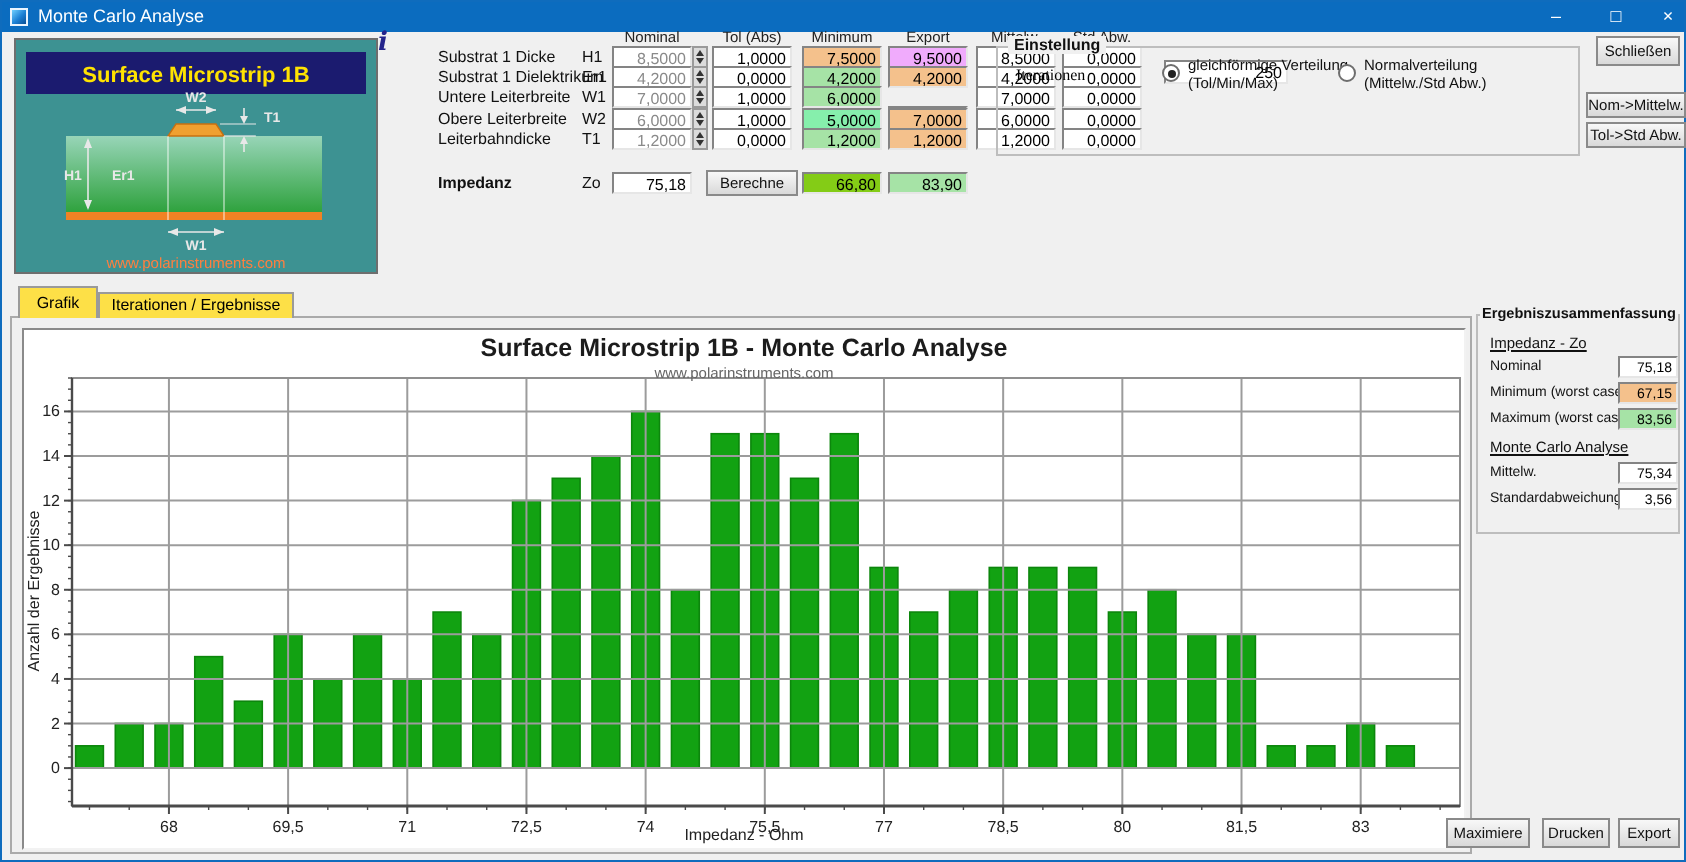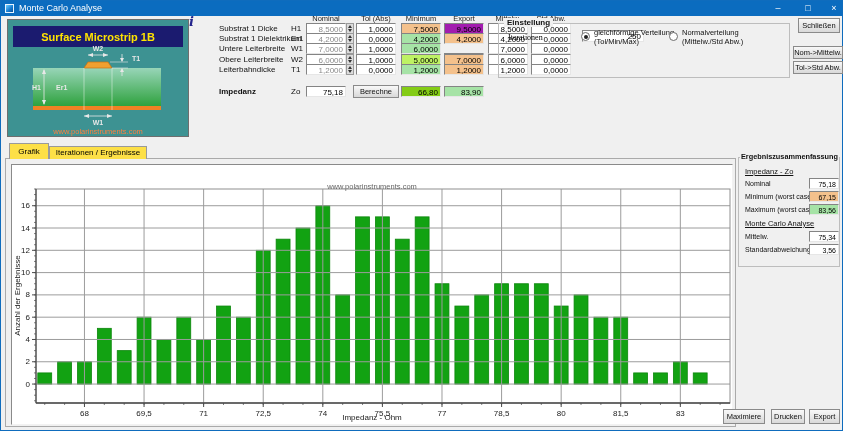--- a/index.html
+++ b/index.html
@@ -124,21 +124,21 @@
   <div class="hdr c-max">Export</div>
   <div class="hdr c-mit">Mittelw.</div>
   <div class="hdr c-std">Std Abw.</div>
 
   <div class="plabel r0">Substrat 1 Dicke</div>
   <div class="psym r0">H1</div>
   <div class="field fld c-nom r0 graytext">8,5000</div>
   <div class="spin r0"></div>
   <div class="field fld c-tol r0">1,0000</div>
   <div class="field fld c-min r0" style="background-color: rgb(244, 193, 140);">7,5000</div>
-  <div class="field fld c-max r0" style="background-color: #a21caf;">9,5000</div>
+  <div class="field fld c-max r0" style="background-color: #f0abfc;">9,5000</div>
   <div class="field fld c-mit r0">8,5000</div>
   <div class="field fld c-std r0">0,0000</div>
 
   <div class="plabel r1">Substrat 1 Dielektrikum</div>
   <div class="psym r1">Er1</div>
   <div class="field fld c-nom r1 graytext">4,2000</div>
   <div class="spin r1"></div>
   <div class="field fld c-tol r1">0,0000</div>
   <div class="field fld c-min r1" style="background-color: rgb(166, 227, 166);">4,2000</div>
   <div class="field fld c-max r1" style="background-color: rgb(244, 193, 140);">4,2000</div>
@@ -153,21 +153,21 @@
   <div class="field fld c-min r2" style="background-color: rgb(166, 227, 166);">6,0000</div>
   <div class="field fld c-max r2" style="background-color: #737373; margin-top: 10px;">8,0000</div>
   <div class="field fld c-mit r2">7,0000</div>
   <div class="field fld c-std r2">0,0000</div>
 
   <div class="plabel r3">Obere Leiterbreite</div>
   <div class="psym r3">W2</div>
   <div class="field fld c-nom r3 graytext">6,0000</div>
   <div class="spin r3"></div>
   <div class="field fld c-tol r3">1,0000</div>
-  <div class="field fld c-min r3" style="background-color: #bef264;">5,0000</div>
+  <div class="field fld c-min r3" style="background-color: #86efac;">5,0000</div>
   <div class="field fld c-max r3" style="background-color: rgb(244, 193, 140);">7,0000</div>
   <div class="field fld c-mit r3">6,0000</div>
   <div class="field fld c-std r3">0,0000</div>
 
   <div class="plabel r4">Leiterbahndicke</div>
   <div class="psym r4">T1</div>
   <div class="field fld c-nom r4 graytext">1,2000</div>
   <div class="spin r4"></div>
   <div class="field fld c-tol r4">0,0000</div>
   <div class="field fld c-min r4" style="background-color: rgb(166, 227, 166);">1,2000</div>
@@ -370,20 +370,21 @@
         <line x1="22" y1="68.58333333333334" x2="24" y2="68.58333333333334" stroke="#4a4a4a" stroke-width="0.7"></line>
         <line x1="22" y1="63.01041666666667" x2="24" y2="63.01041666666667" stroke="#4a4a4a" stroke-width="0.7"></line>
         <line x1="22" y1="57.4375" x2="24" y2="57.4375" stroke="#4a4a4a" stroke-width="0.7"></line>
         <line x1="22" y1="51.864583333333336" x2="24" y2="51.864583333333336" stroke="#4a4a4a" stroke-width="0.7"></line>
         <line x1="22" y1="46.29166666666667" x2="24" y2="46.29166666666667" stroke="#4a4a4a" stroke-width="0.7"></line>
         <line x1="22" y1="40.71875" x2="24" y2="40.71875" stroke="#4a4a4a" stroke-width="0.7"></line>
         <line x1="22" y1="35.145833333333336" x2="24" y2="35.145833333333336" stroke="#4a4a4a" stroke-width="0.7"></line>
         <line x1="22" y1="29.572916666666668" x2="24" y2="29.572916666666668" stroke="#4a4a4a" stroke-width="0.7"></line>
         <line x1="22" y1="24" x2="24" y2="24" stroke="#4a4a4a" stroke-width="0.7"></line>
       </svg>
+    <div class="ctitle">Surface Microstrip 1B - Monte Carlo Analyse</div>
     <div class="csub">www.polarinstruments.com</div>
     <div class="cxlabel">Impedanz - Ohm</div>
     <div class="cylabel">Anzahl der Ergebnisse</div>
   </div>
 
   <div class="groupbox" style="left:737px;top:156px;width:102px;height:110px;">
     <span class="legend" style="left:1px;font-size:7.3px;padding:0 1px;">Ergebniszusammenfassung</span>
     <div class="sumsec" style="top:9px;">Impedanz - Zo</div>
     <div class="sumlbl" style="top:20px;">Nominal</div>
     <div class="field sumfld" style="top:20px;position:absolute;">75,18</div>

